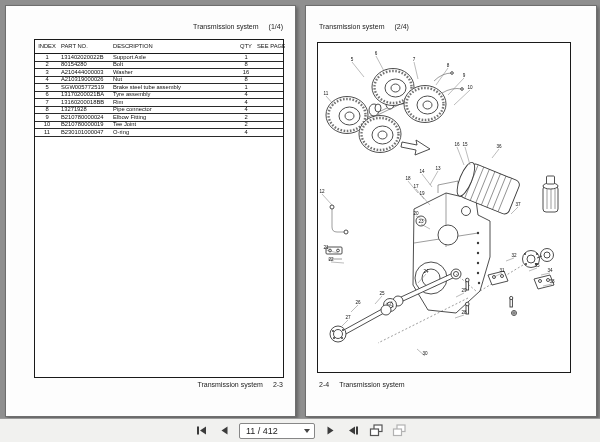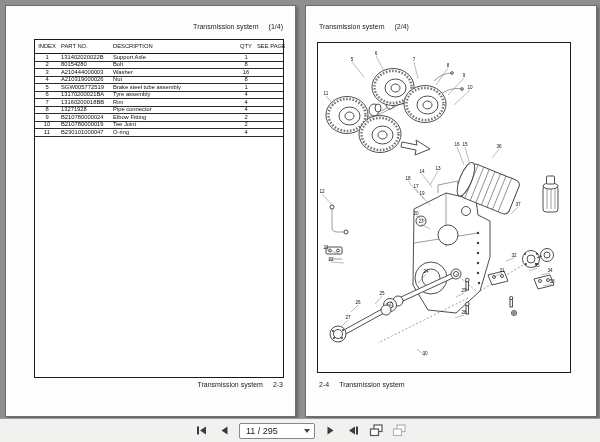--- a/index.html
+++ b/index.html
@@ -404,21 +404,21 @@
         <rect x="2" y="2.5" width="2" height="8" fill="#3b3b3b"></rect>
         <polygon points="11,2.5 11,10.5 5,6.5" fill="#3b3b3b"></polygon>
       </svg>
     </button>
     <button class="tb-btn">
       <svg width="13" height="13" viewBox="0 0 13 13">
         <polygon points="9.5,2.5 9.5,10.5 3.5,6.5" fill="#3b3b3b"></polygon>
       </svg>
     </button>
     <div class="page-combo">
-      <span class="pg-txt">11 / 295</span>
+      <span class="pg-txt">11 / 412</span>
       <span class="dd-arrow"></span>
     </div>
     <button class="tb-btn">
       <svg width="13" height="13" viewBox="0 0 13 13">
         <polygon points="3.5,2.5 3.5,10.5 9.5,6.5" fill="#3b3b3b"></polygon>
       </svg>
     </button>
     <button class="tb-btn">
       <svg width="13" height="13" viewBox="0 0 13 13">
         <polygon points="2,2.5 2,10.5 8,6.5" fill="#3b3b3b" transform="scale(-1,1) translate(-10,0)"></polygon>

